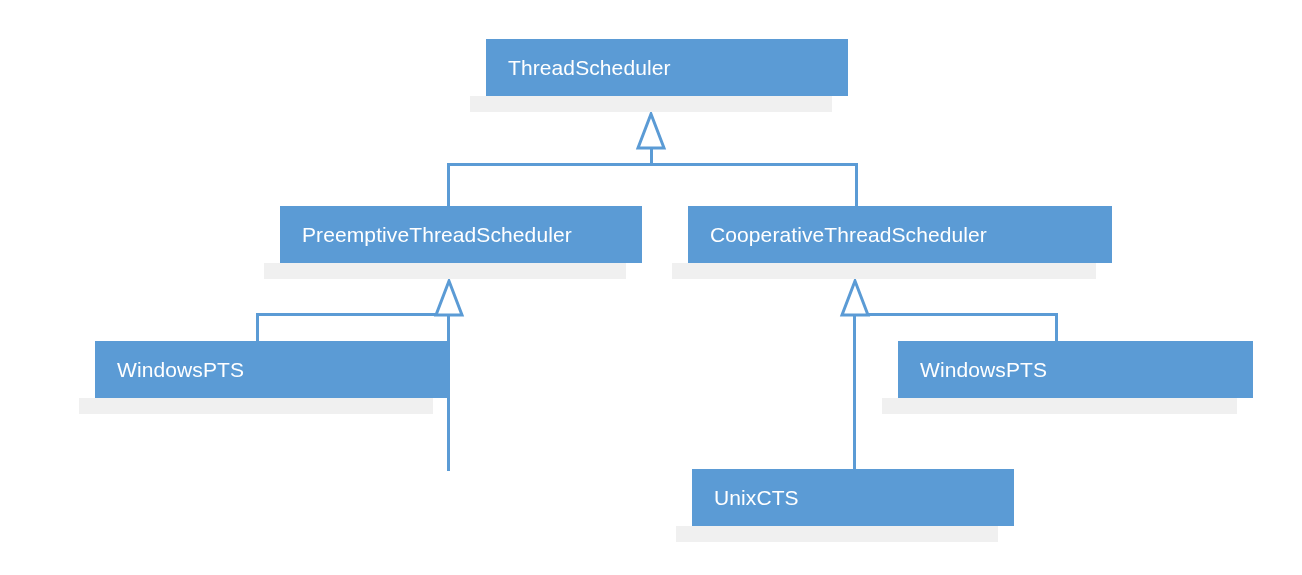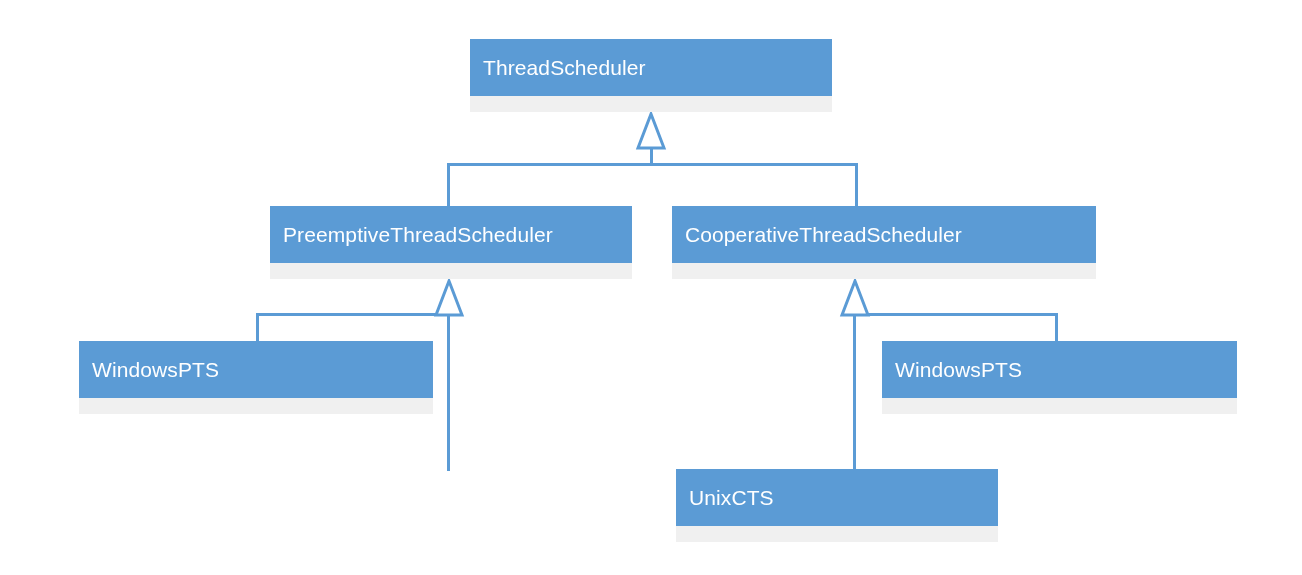--- a/index.html
+++ b/index.html
@@ -22,21 +22,22 @@
     position: absolute;
     box-sizing: border-box;
   }
   .uml-class .title-band {
     box-sizing: border-box;
     width: 100%;
     height: 57px;
     background: #5B9BD5;
     display: flex;
     align-items: center;
-    padding-left: 13px;
+    padding-left: 22px;
+    margin-left: 16px;
   }
   .uml-class .title-text {
     color: #ffffff;
     font-size: 21px;
     font-weight: 400;
     letter-spacing: 0.1px;
     line-height: 1;
     white-space: nowrap;
   }
   .uml-class .member-band {
@@ -97,21 +98,21 @@
     </svg>
   </div>
 
   <div class="uml-class" style="left:470px; top:39px; width:362px;">
     <div class="title-band">
       <span class="title-text">ThreadScheduler</span>
     </div>
     <div class="member-band"></div>
   </div>
 
-  <div class="uml-class" style="left:270px; top:206px; width:362px;">
+  <div class="uml-class" style="left:264px; top:206px; width:362px;">
     <div class="title-band">
       <span class="title-text">PreemptiveThreadScheduler</span>
     </div>
     <div class="member-band"></div>
   </div>
 
   <div class="uml-class" style="left:672px; top:206px; width:424px;">
     <div class="title-band">
       <span class="title-text">CooperativeThreadScheduler</span>
     </div>

